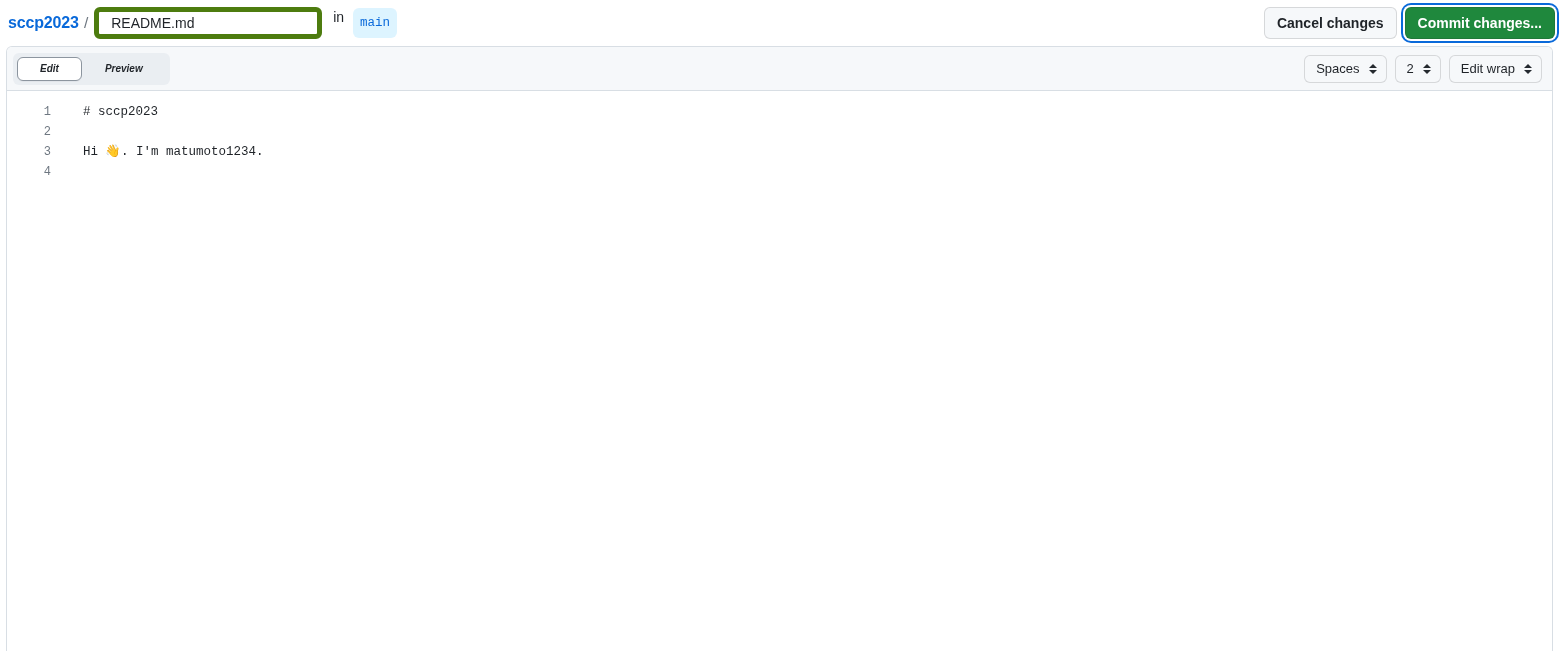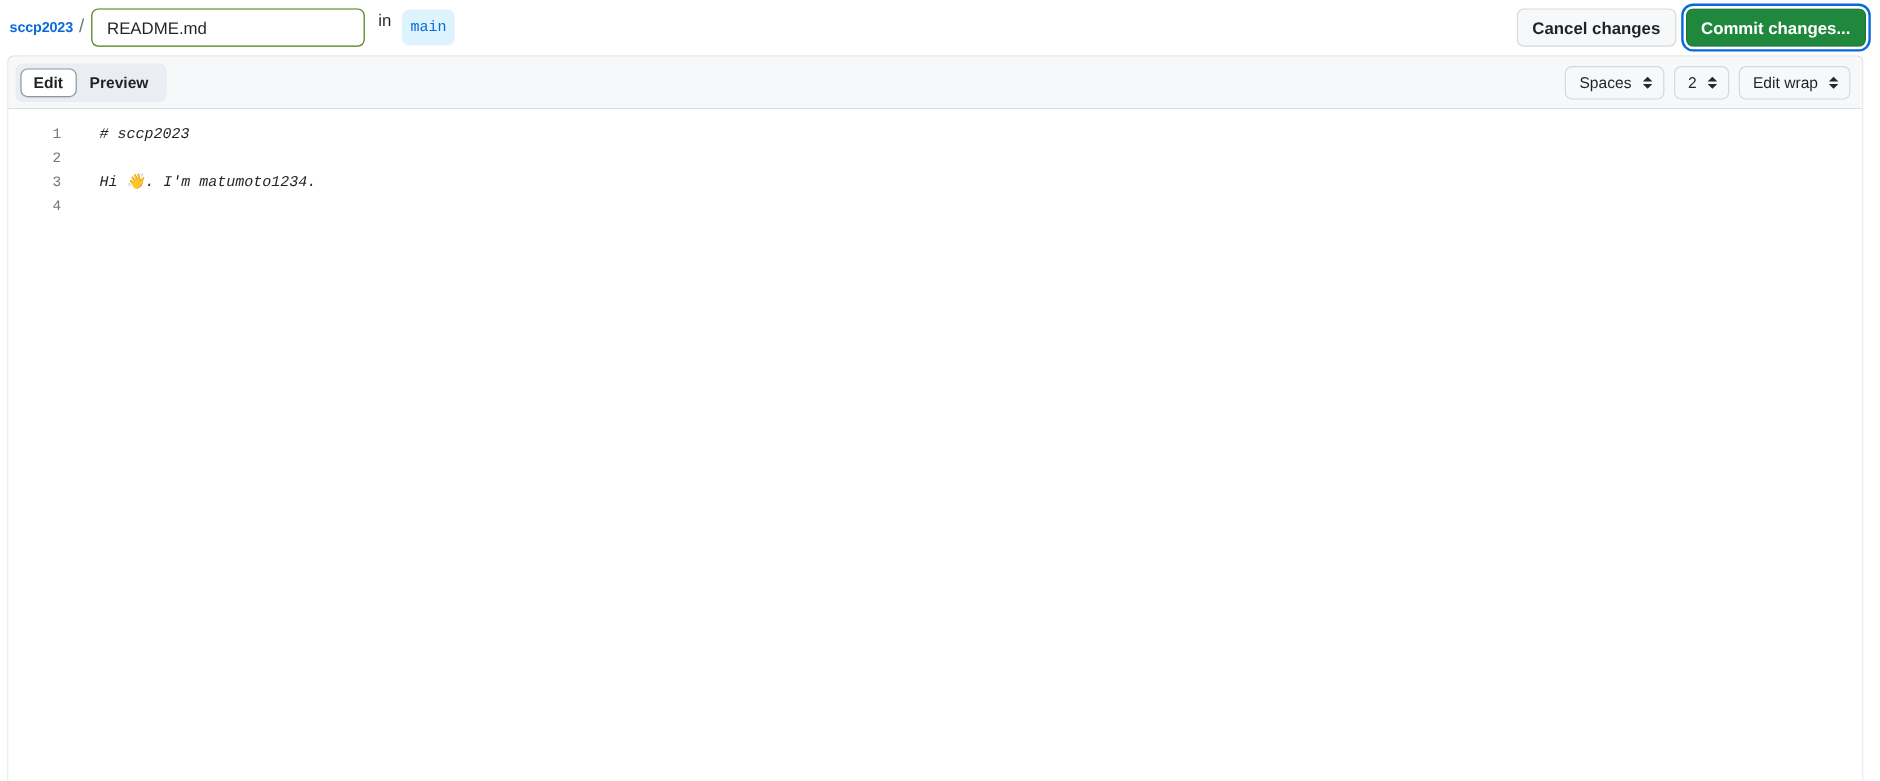--- a/index.html
+++ b/index.html
@@ -24,34 +24,34 @@
   }
   .breadcrumb {
     display: flex;
     align-items: center;
     gap: 0;
     flex: 0 0 auto;
   }
   .repo-link {
     color: #0969da;
     font-weight: 700;
-    font-size: 12px;
+    font-size: 16px;
     text-decoration: none;
     letter-spacing: -0.15px;
     cursor: pointer;
   }
   .slash {
     color: #6e7781;
     font-size: 15.5px;
     margin: 0 6px 0 5px;
   }
   .filename-input {
     width: 228px;
     height: 32px;
-    border: 1px solid #4d7c0f;
+    border: 5px solid #4d7c0f;
     border-radius: 6px;
     padding: 0 12px;
     font-size: 14px;
     font-family: "Liberation Sans", sans-serif;
     color: #1f2328;
     background: #ffffff;
     outline: none;
   }
   .in-label {
     color: #1f2328;
@@ -122,32 +122,33 @@
   }
   .segmented {
     display: inline-flex;
     background: #eaeef2;
     border-radius: 6px;
     padding: 4px;
     gap: 0;
   }
   .seg-btn {
     height: 24px;
-    padding: 0 10px;
+    padding: 0 22px;
     border: 1px solid transparent;
     border-radius: 6px;
     background: transparent;
-    font-size: 13px;
+    font-size: 10px;
     font-weight: 600;
     color: #1f2328;
     font-family: "Liberation Sans", sans-serif;
     display: inline-flex;
     align-items: center;
     cursor: pointer;
     line-height: 1;
+    font-style: italic;
   }
   .seg-btn.active {
     background: #ffffff;
     border-color: #8c959f;
     box-shadow: 0 1px 0 rgba(31,35,40,0.04);
   }
   .toolbar-right {
     margin-left: auto;
     display: flex;
     gap: 8px;
@@ -217,21 +218,20 @@
     font-family: "Liberation Mono", monospace;
     font-size: 12px;
     color: #6e7781;
   }
   .code-lines {
     flex: 1 1 auto;
     padding-top: 11px;
     padding-left: 20px;
     background: #ffffff;
     cursor: text;
-    font-style: italic;
   }
   .code-lines .line {
     height: 20px;
     line-height: 20px;
     font-family: "Liberation Mono", monospace;
     font-size: 12.5px;
     color: #1f2328;
     white-space: pre;
   }
 </style>

